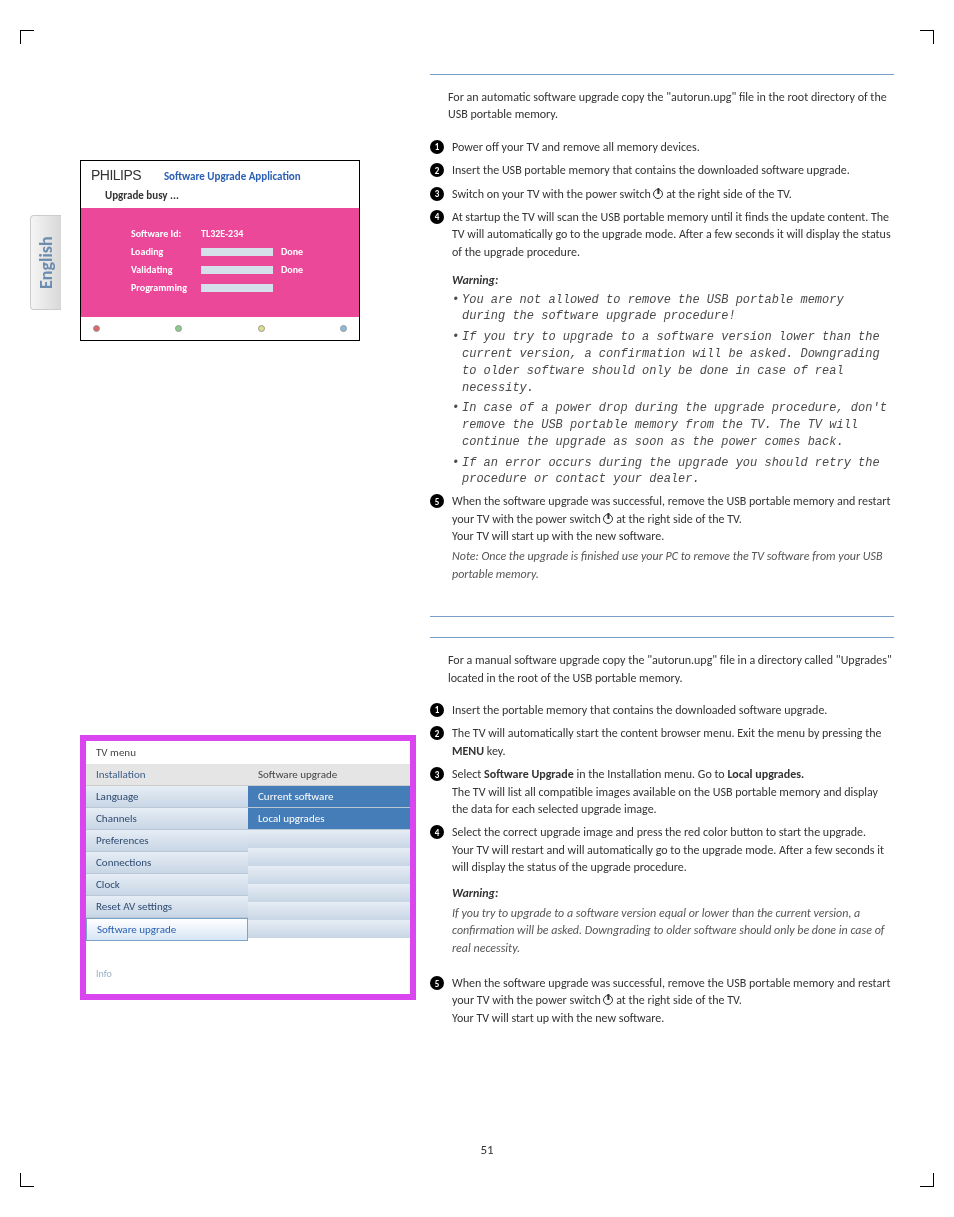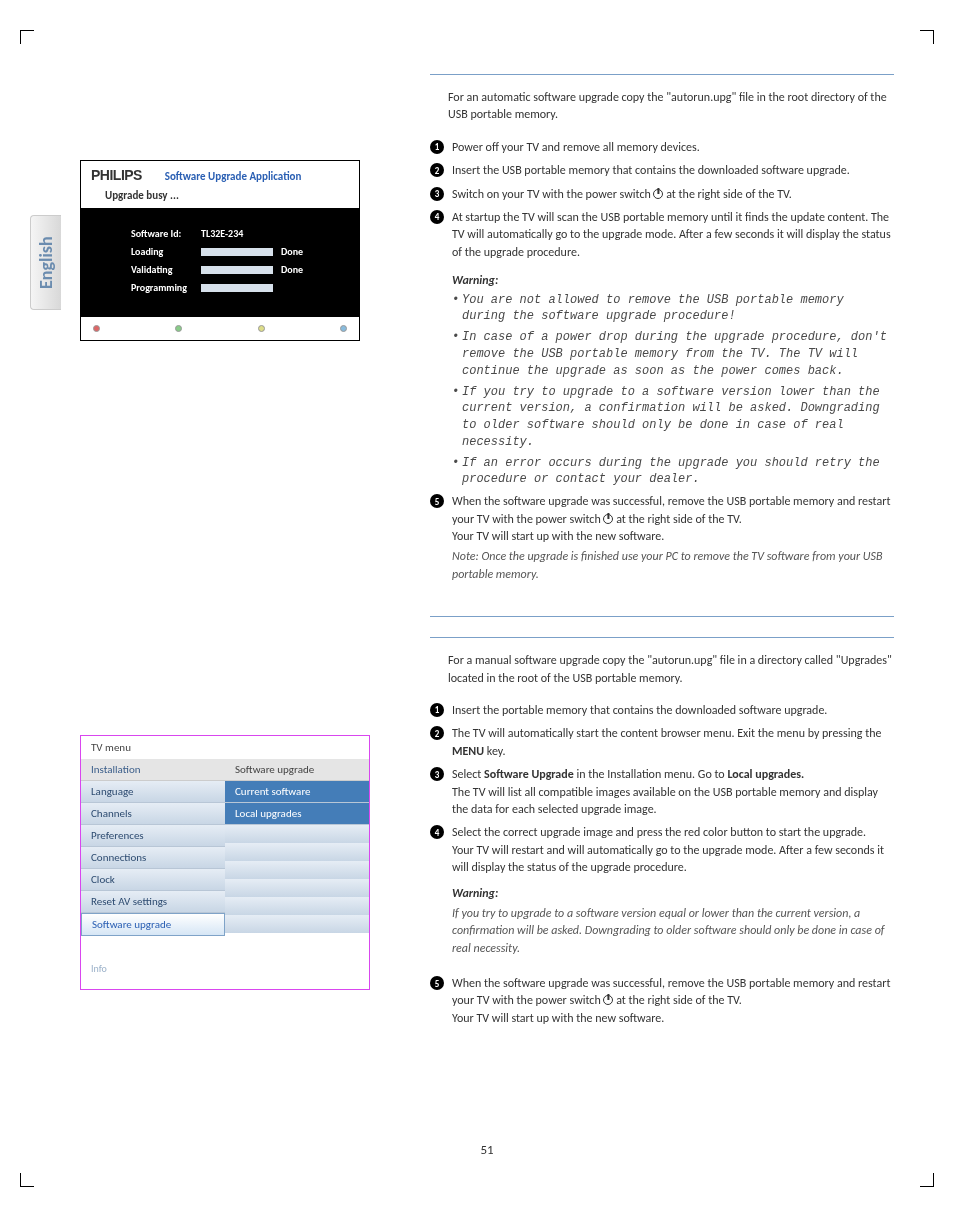--- a/index.html
+++ b/index.html
@@ -47,36 +47,36 @@
   .warn-list { list-style:none; margin-left:0;font-family:Liberation Mono, monospace;}
   .warn-list li { font-style:italic; color:#4a4a4a; padding:2px 0 2px 10px; position:relative; line-height:1.4;}
   .warn-list li::before { content:"•"; position:absolute; left:0;}
   .note { font-style:italic; color:#555; margin-top:3px;}
   .pwr-icon { display:inline-block; width:10px; height:10px; border:1.2px solid #333; border-radius:50%; position:relative; top:1px;}
   .pwr-icon::after { content:""; position:absolute; left:50%; top:-2px; width:1.2px; height:6px; background:#333; transform:translateX(-50%);}
 
   
   .app-box { border:1px solid #000; width:280px; margin-top:90px;}
   .app-head { padding:6px 10px 2px 10px; }
-  .app-brand { font-family: Arial; font-weight:bold; font-size:14px; letter-spacing:-0.5px;}
+  .app-brand { font-family: Arial; font-weight:normal; font-size:14px; letter-spacing:-0.5px;}
   .app-title { color:#2a5fb3; font-weight:bold; font-size:11px; margin-left:20px;}
   .app-sub { font-size:11px; font-weight:bold; margin:6px 0 4px 14px;}
-  .app-body { background:#000000; color:#fff; font-size:10px; padding:14px 10px 18px 50px;}
+  .app-body { background:#ec4899; color:#fff; font-size:10px; padding:14px 10px 18px 50px;}
   .app-row { display:flex; align-items:center; gap:8px; margin:5px 0; font-weight:bold;}
   .app-label { width:62px;}
   .app-val { width:60px;}
   .prog { width:72px; height:8px; background:#d6e0ea; position:relative;}
   .prog .fill { background:#5c8fc3; height:100%;}
   .done { width:30px; font-size:10px;}
   .dots { display:flex; justify-content:space-between; padding:8px 12px;}
   .dot { width:7px; height:7px; border-radius:50%; background:#ccc; border:1px solid #999;}
   .dot.r { background:#d66;} .dot.g{background:#8c8;} .dot.y{background:#dd8;} .dot.b{background:#8bd;}
 
   
-  .tvmenu { position:absolute; top:665px; left:0; width:290px; border:1px solid #d946ef; font-size:11px;}
+  .tvmenu { position:absolute; top:665px; left:0; width:336px; border:6px solid #d946ef; font-size:11px;}
   .tvhead { padding:5px 10px; background:#fff; color:#444;}
   .tvgrid { display:flex;}
   .tvcol { width:50%;}
   .tvcol .hdr { background:#e5e5e5; color:#3b5e8a; padding:4px 10px; border-bottom:1px solid #ccc;}
   .tvcol .item { padding:4px 10px; background:linear-gradient(#e6edf5,#c8d6e5); color:#2d4b70; border-bottom:1px solid #b8c6d6;}
   .tvcol .item.sel { background:linear-gradient(#fff,#d6e6f5); color:#2a5fb3; border:1px solid #7fa3c8;}
   .tvcol .item.hl { background:#447db8; color:#fff;}
   .tvfoot { background:#fff; color:#9ab0c8; padding:8px 10px 14px 10px; font-size:10px;}
   .tvcol.right .pad { height:18px; background:linear-gradient(#e6edf5,#c8d6e5); }
 
@@ -167,22 +167,22 @@
       <ul class="num-list">
         <li><span class="bullet-num">1</span><span>Power off your TV and remove all memory devices.</span></li>
         <li><span class="bullet-num">2</span><span>Insert the USB portable memory that contains the downloaded software upgrade.</span></li>
         <li><span class="bullet-num">3</span><span>Switch on your TV with the power switch </span><span class="pwr-icon"></span><span> at the right side of the TV.</span></li>
         <li><span class="bullet-num">4</span><span>At startup the TV will scan the USB portable memory until it finds the update content. The TV will automatically go to the upgrade mode. After a few seconds it will display the status of the upgrade procedure.</span></li>
       </ul>
       <div class="sub">
         <div class="warn-title">Warning:</div>
         <ul class="warn-list">
           <li>You are not allowed to remove the USB portable memory during the software upgrade procedure!</li>
+          <li>If you try to upgrade to a software version lower than the current version, a confirmation will be asked. Downgrading to older software should only be done in case of real necessity.</li>
           <li>In case of a power drop during the upgrade procedure, don't remove the USB portable memory from the TV. The TV will continue the upgrade as soon as the power comes back.</li>
-          <li>If you try to upgrade to a software version lower than the current version, a confirmation will be asked. Downgrading to older software should only be done in case of real necessity.</li>
           <li>If an error occurs during the upgrade you should retry the procedure or contact your dealer.</li>
         </ul>
       </div>
       <ul class="num-list">
         <li><span class="bullet-num">5</span>
           <span>When the software upgrade was successful, remove the USB portable memory and restart your TV with the power switch </span><span class="pwr-icon"></span><span> at the right side of the TV.</span>
           <div>Your TV will start up with the new software.</div>
           <div class="note">Note: Once the upgrade is finished use your PC to remove the TV software from your USB portable memory.</div>
         </li>
       </ul>

